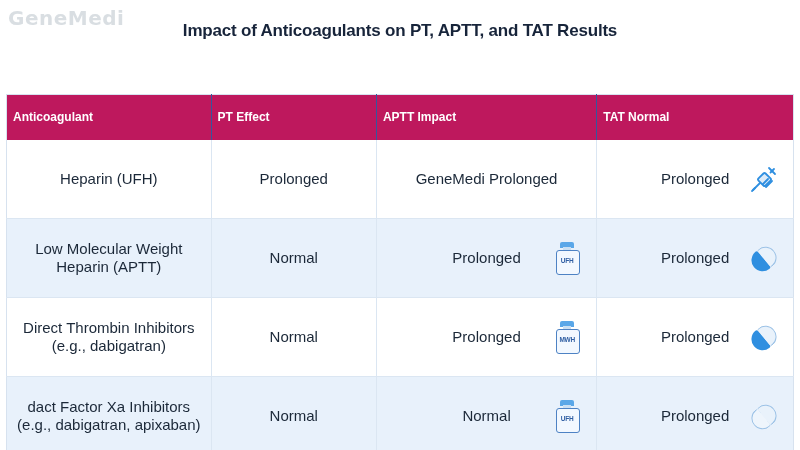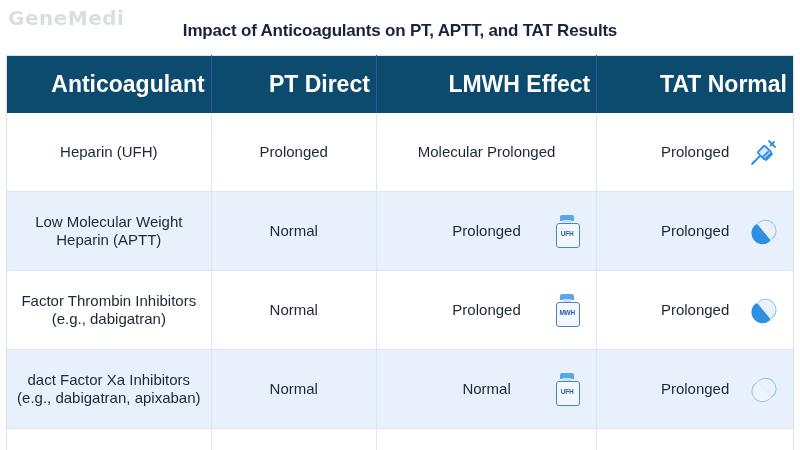--- a/index.html
+++ b/index.html
@@ -13,20 +13,21 @@
     font-family: "Liberation Sans", sans-serif;
     overflow: hidden;
     position: relative;
   }
   .page {
     position: absolute;
     inset: 0;
     background: #ffffff;
     display: flex;
     flex-direction: column;
+    gap: 39px;
   }
   .watermark {
     position: absolute;
     left: 8px;
     top: 6px;
     font-size: 20px;
     font-weight: bold;
     color: rgba(120,135,150,0.28);
     letter-spacing: 0.5px;
     font-family: "DejaVu Sans", sans-serif;
@@ -42,26 +43,26 @@
     line-height: 1.1;
   }
   table.matrix {
     width: 788px;
     margin: 0 auto;
     border-collapse: collapse;
     table-layout: fixed;
     border: 1px solid #d7e2ef;
   }
   table.matrix thead th {
-    background: #0c4a6e;
+    background: #be185d;
     color: #ffffff;
-    font-size: 23px;
+    font-size: 12px;
     font-weight: bold;
     padding: 16px 6px;
-    text-align: right;
+    text-align: left;
     border-right: 1px solid #35569c;
     line-height: 1.1;
   }
   table.matrix thead th:last-child {
     border-right: none;
   }
   table.matrix tbody td {
     font-size: 15px;
     color: #1b2838;
     text-align: center;
@@ -193,31 +194,31 @@
   <table class="matrix">
     <colgroup>
       <col class="col-a">
         <col class="col-b">
         <col class="col-c">
         <col class="col-d">
     </colgroup>
     <thead>
       <tr>
         <th>Anticoagulant</th>
-        <th>PT Direct</th>
-        <th>LMWH Effect</th>
+        <th>PT Effect</th>
+        <th>APTT Impact</th>
         <th>TAT Normal</th>
       </tr>
     </thead>
     <tbody>
 
       <tr>
         <td>Heparin (UFH)</td>
         <td>Prolonged</td>
-        <td>Molecular Prolonged</td>
+        <td>GeneMedi Prolonged</td>
         <td>
           <span class="cell-text">Prolonged</span>
           <span class="icon syringe icon-abs-right">
             <svg width="30" height="30" viewBox="0 0 30 30">
               <g stroke="#2f8fe0" stroke-width="1.8" fill="none" stroke-linecap="round">
                 <line x1="4" y1="26" x2="11" y2="19"></line>
                 <line x1="3" y1="27" x2="6" y2="24"></line>
                 <rect x="10.5" y="10.5" width="10" height="10" rx="1.5" transform="rotate(45 15.5 15.5)" fill="#dceaf8"></rect>
                 <line x1="14" y1="20" x2="19" y2="15"></line>
                 <line x1="17" y1="23" x2="23" y2="17"></line>
@@ -244,21 +245,21 @@
         <td>
           <span class="cell-text">Prolonged</span>
           <span class="icon pill icon-abs-right">
             <span class="half-a"></span>
             <span class="half-b"></span>
           </span>
         </td>
       </tr>
 
       <tr>
-        <td>Factor Thrombin Inhibitors (e.g., dabigatran)</td>
+        <td>Direct Thrombin Inhibitors (e.g., dabigatran)</td>
         <td>Normal</td>
         <td>
           <span class="cell-text">Prolonged</span>
           <span class="icon vial icon-inline-mid">
             <span class="cap"></span>
             <span class="neck"></span>
             <span class="body"></span>
             <span class="label">MWH</span>
           </span>
         </td>

